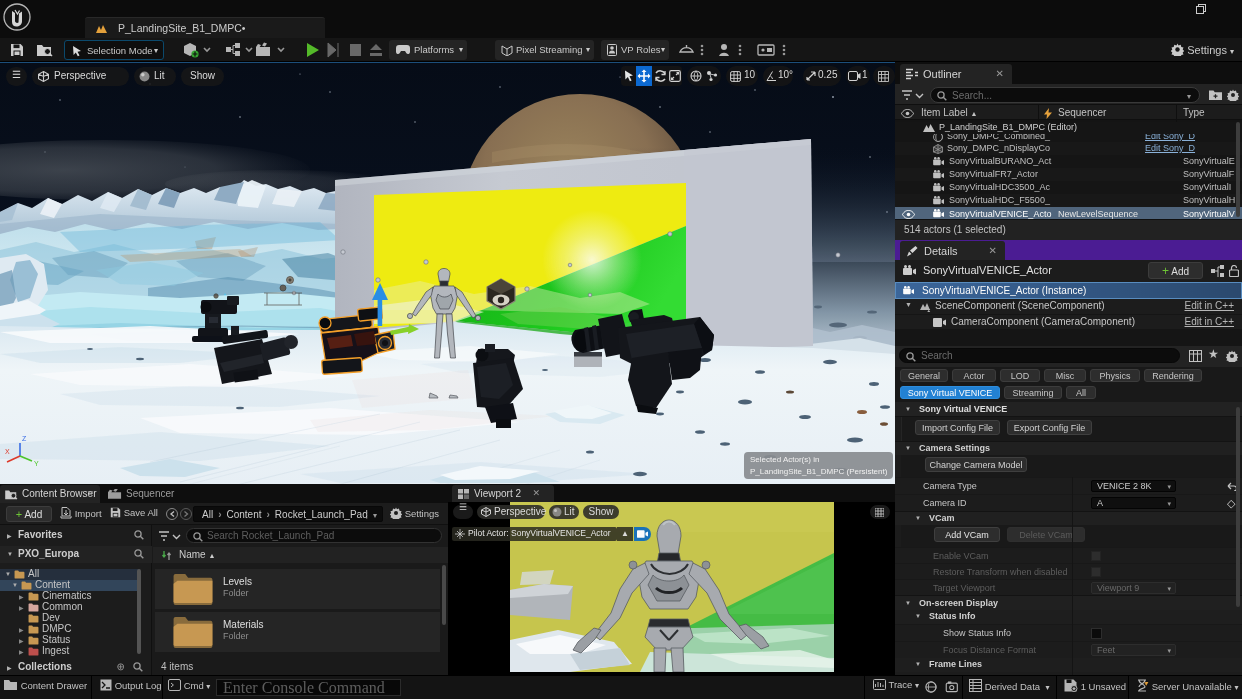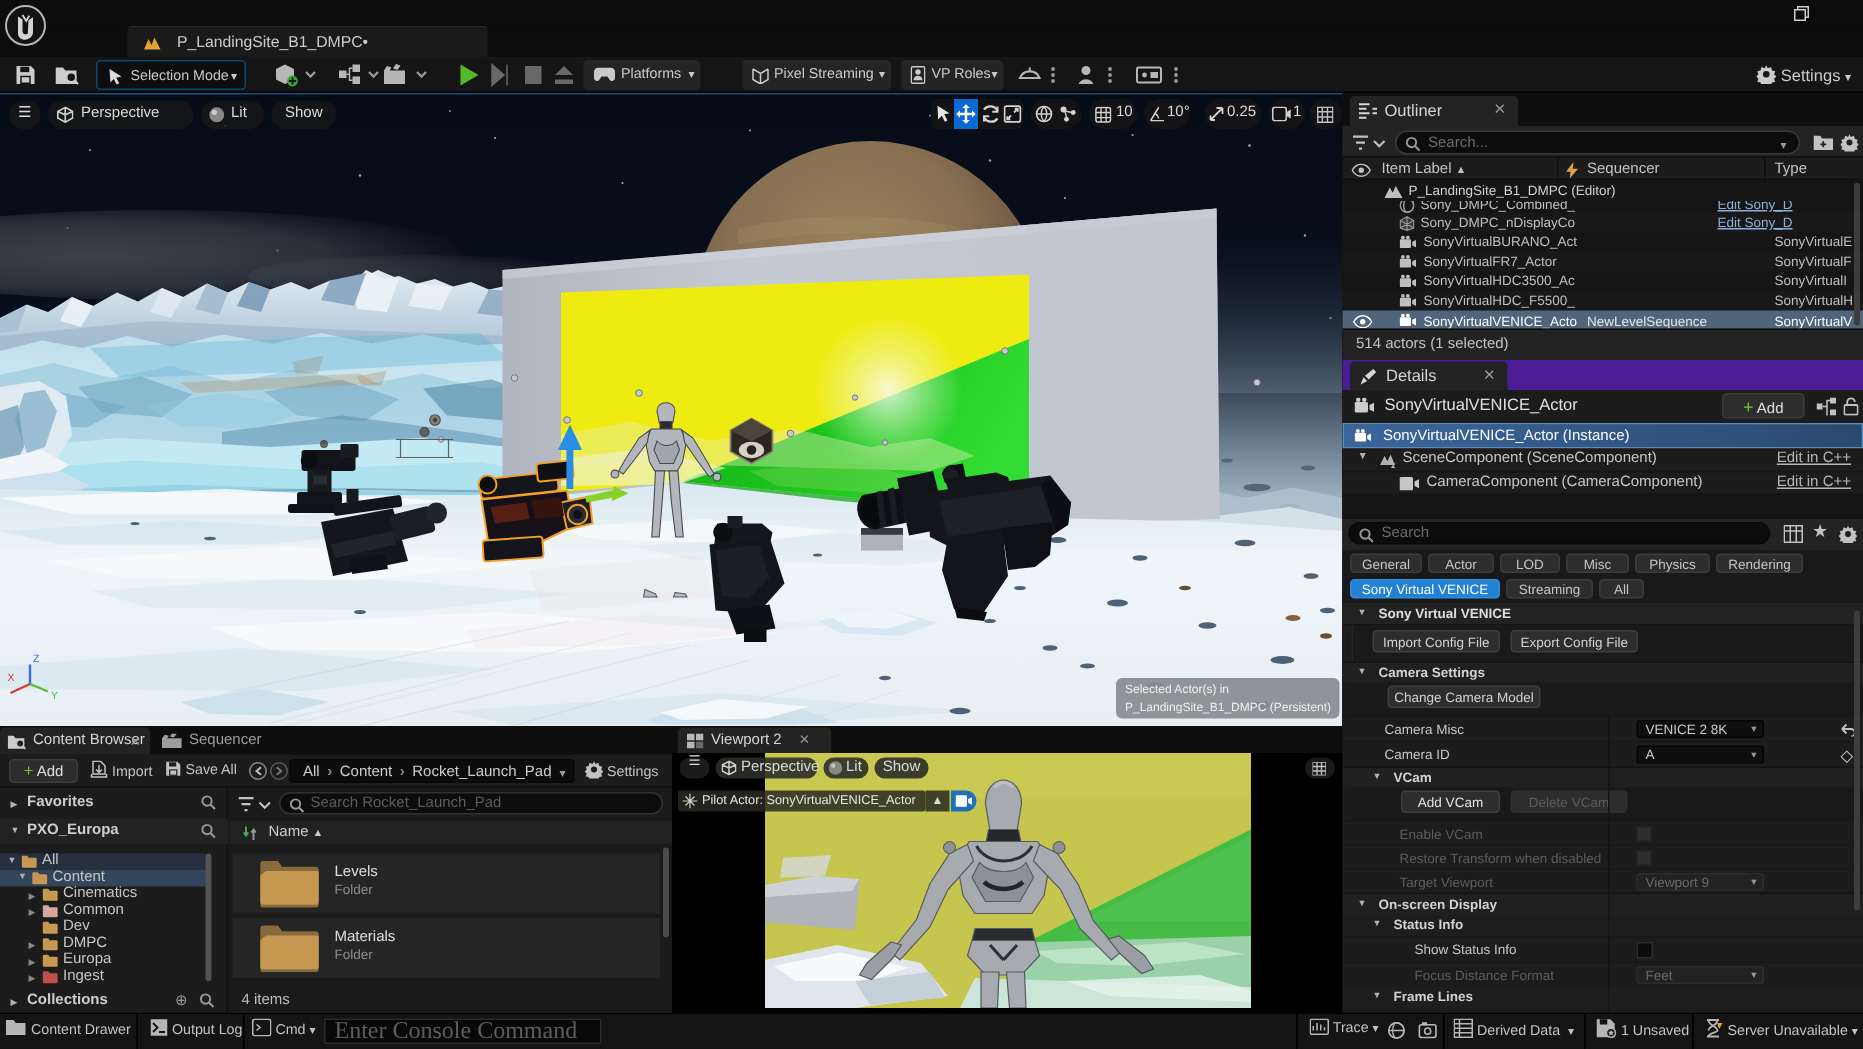--- a/index.html
+++ b/index.html
@@ -846,21 +846,21 @@
       </div>
       <div class="abs" style="left:0;top:39px;width:347px;height:14px;background:#212121;border-top:1px solid #141414">
         <span class="caret" style="left:10px;top:3px">▼</span>
           <span class="abs" style="left:24px;top:1px;color:#d5d5d5;font-weight:bold;font-size:9px">Camera Settings</span>
       </div>
       <div class="abs" style="left:0;top:53px;width:347px;height:22px">
         <div class="abs" style="left:6px;top:0;width:341px;height:22px;background:#1a1a1a"></div>
         <div class="dbtn" style="left:30px;top:2px;width:102px">Change Camera Model</div>
       </div>
       <div class="drow" style="top:75px">
-          <span class="dlbl" style="left:28px">Camera Misc</span>
+          <span class="dlbl" style="left:28px">Camera Type</span>
         <div class="dcombo"><span>VENICE 2 8K</span><span class="cv">▾</span></div>
         <svg class="abs" style="left:332px;top:4px" width="10" height="9" viewBox="0 0 10 9">
             <path d="M1 4 h6 a2.5 2.5 0 0 1 0 5 M1 4 L4 1 M1 4 L4 7" stroke="#c5c5c5" stroke-width="1.2" fill="none"></path>
           </svg>
       </div>
       <div class="drow" style="top:92px">
           <span class="dlbl" style="left:28px">Camera ID</span>
         <div class="dcombo"><span>A</span><span class="cv">▾</span></div>
         <span class="abs" style="left:332px;top:2px;color:#d5d5d5;font-size:11px">◇</span>
       </div>
@@ -1022,21 +1022,21 @@
             <svg class="tico" style="left:28px">
               <use href="#fold"></use>
             </svg>
             <span class="tlbl" style="left:42px">DMPC</span>
           </div>
         <div class="trow" style="top:66px">
             <span class="tcaret" style="left:19px;color:#8a8a8a">▶</span>
             <svg class="tico" style="left:28px">
               <use href="#fold"></use>
             </svg>
-            <span class="tlbl" style="left:42px">Europa</span>
+            <span class="tlbl" style="left:42px">Status</span>
           </div>
         <div class="trow" style="top:77px">
             <span class="tcaret" style="left:19px;color:#8a8a8a">▶</span>
             <svg class="tico" style="left:28px;color:#c0504d">
               <use href="#fold"></use>
             </svg>
             <span class="tlbl" style="left:42px">Ingest</span>
           </div>
         <div class="abs" style="left:137px;top:0;width:4px;height:85px;background:#555;border-radius:2px"></div>
       </div>

